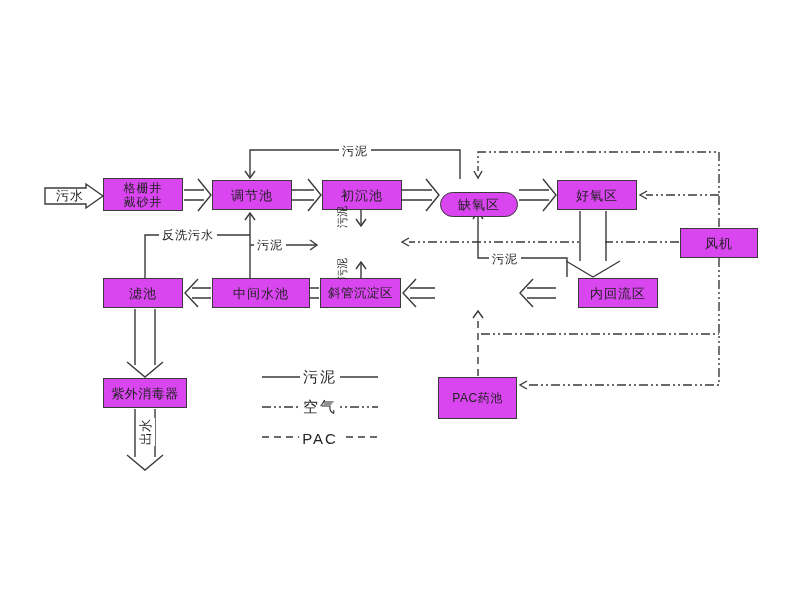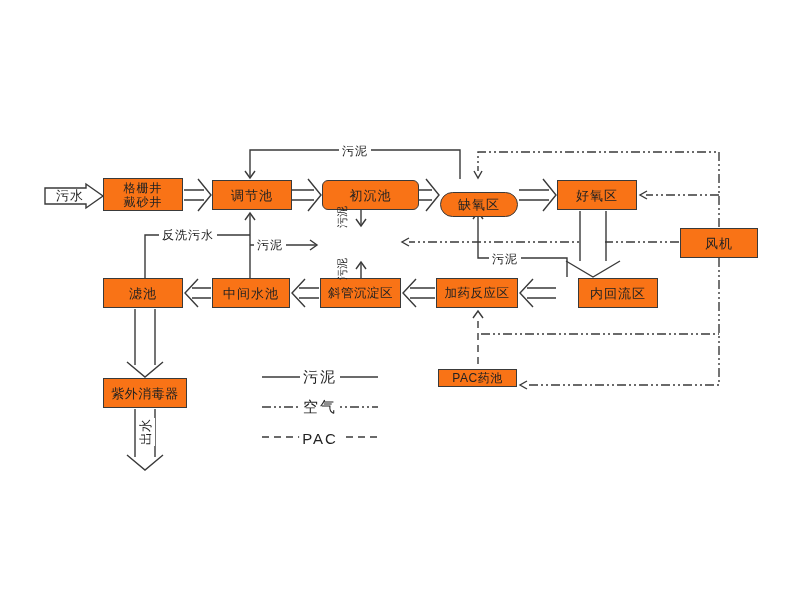--- a/index.html
+++ b/index.html
@@ -3,47 +3,47 @@
 <meta charset="utf-8">
 <style>
   html,body{margin:0;padding:0;background:#ffffff;}
   #stage{
     position:relative;width:800px;height:600px;background:#ffffff;overflow:hidden;
     font-family:"Liberation Sans","DejaVu Sans",sans-serif;color:#2e2e2e;
   }
   #lines-svg{position:absolute;left:0;top:0;z-index:0;}
   .pbox{
     position:absolute;z-index:2;box-sizing:border-box;
-    border:1.5px solid #3a3a3a;background:#f97316;
+    border:1.5px solid #3a3a3a;background:#d946ef;
     display:flex;flex-direction:column;align-items:center;justify-content:center;
     font-size:13px;line-height:15px;letter-spacing:1px;color:#222;text-align:center;
   }
   .flabel{
     position:absolute;z-index:3;font-size:12px;color:#222;letter-spacing:1px;
     transform:translate(-50%,-50%);white-space:nowrap;
   }
   .flabel.masked{background:#ffffff;padding:0 3px;}
   .flabel.rot{transform:translate(-50%,-50%) rotate(-90deg);font-size:11px;letter-spacing:0;}
   .flabel.rot.masked{padding:0 1px;}
   .legend-label{font-size:15px;letter-spacing:2px;}
   
   #box-grit{left:103px;top:178px;width:80px;height:33px;font-size:12px;line-height:14px;}
   #box-regulation{left:212px;top:180px;width:80px;height:30px;}
-  #box-primary{left:322px;top:180px;width:97px;height:30px;border-radius:6px;}
+  #box-primary{left:322px;top:180px;width:80px;height:30px;}
   #box-anoxic{left:440px;top:192px;width:78px;height:25px;border-radius:14px;}
   #box-aerobic{left:557px;top:180px;width:80px;height:30px;}
   #box-blower{left:680px;top:228px;width:78px;height:30px;}
   #box-sludge-tank{left:322px;top:228px;width:78px;height:33px;}
   #box-filter{left:103px;top:278px;width:80px;height:30px;justify-content:center;}
-  #box-intermediate{left:212px;top:278px;width:78px;height:30px;}
+  #box-intermediate{left:212px;top:278px;width:98px;height:30px;}
   #box-inclined{left:320px;top:278px;width:81px;height:30px;font-size:12.5px;letter-spacing:.5px;}
   #box-dosing{left:436px;top:278px;width:82px;height:30px;font-size:12.5px;letter-spacing:.5px;}
   #box-recycle{left:578px;top:278px;width:80px;height:30px;}
   #box-uv{left:103px;top:378px;width:84px;height:30px;font-size:13px;letter-spacing:.5px;}
-  #box-pac{left:438px;top:369px;width:79px;height:18px;font-size:12px;letter-spacing:.5px;}
+  #box-pac{left:438px;top:377px;width:79px;height:42px;font-size:12px;letter-spacing:.5px;}
 </style>
 </head>
 <body>
 
 <div id="stage">
 
   <svg id="lines-svg" width="800" height="600" viewBox="0 0 800 600" fill="none" stroke="#3a3a3a" stroke-width="1.4">
 
     <g>
       <path d="M460,179 V150 H250 V178"></path>
@@ -168,23 +168,20 @@
     <span>风机</span>
   </div>
   <div class="pbox" id="box-filter">
     <span>滤池</span>
   </div>
   <div class="pbox" id="box-intermediate">
     <span>中间水池</span>
   </div>
   <div class="pbox" id="box-inclined">
     <span>斜管沉淀区</span>
-  </div>
-  <div class="pbox" id="box-dosing">
-    <span>加药反应区</span>
   </div>
   <div class="pbox" id="box-recycle">
     <span>内回流区</span>
   </div>
   <div class="pbox" id="box-uv">
     <span>紫外消毒器</span>
   </div>
   <div class="pbox" id="box-pac">
     <span>PAC药池</span>
   </div>

